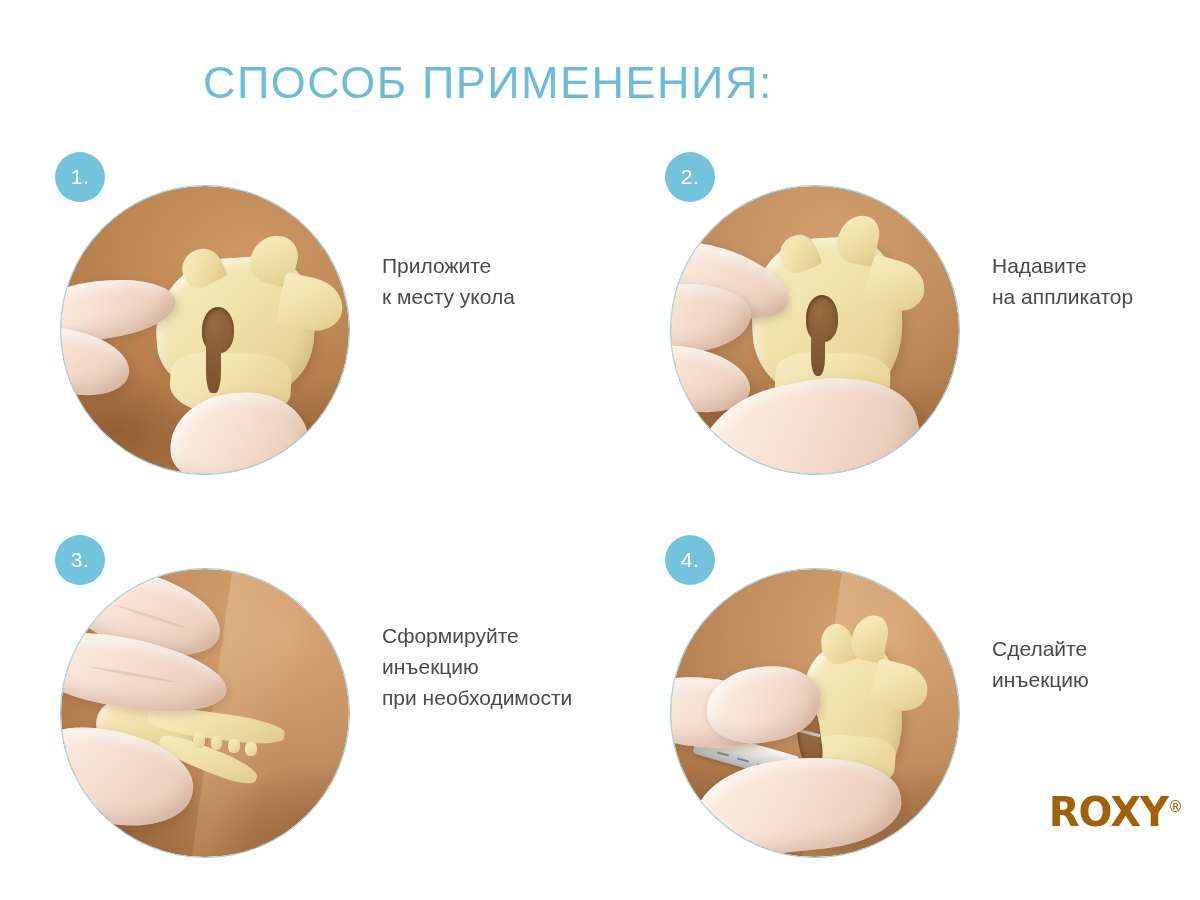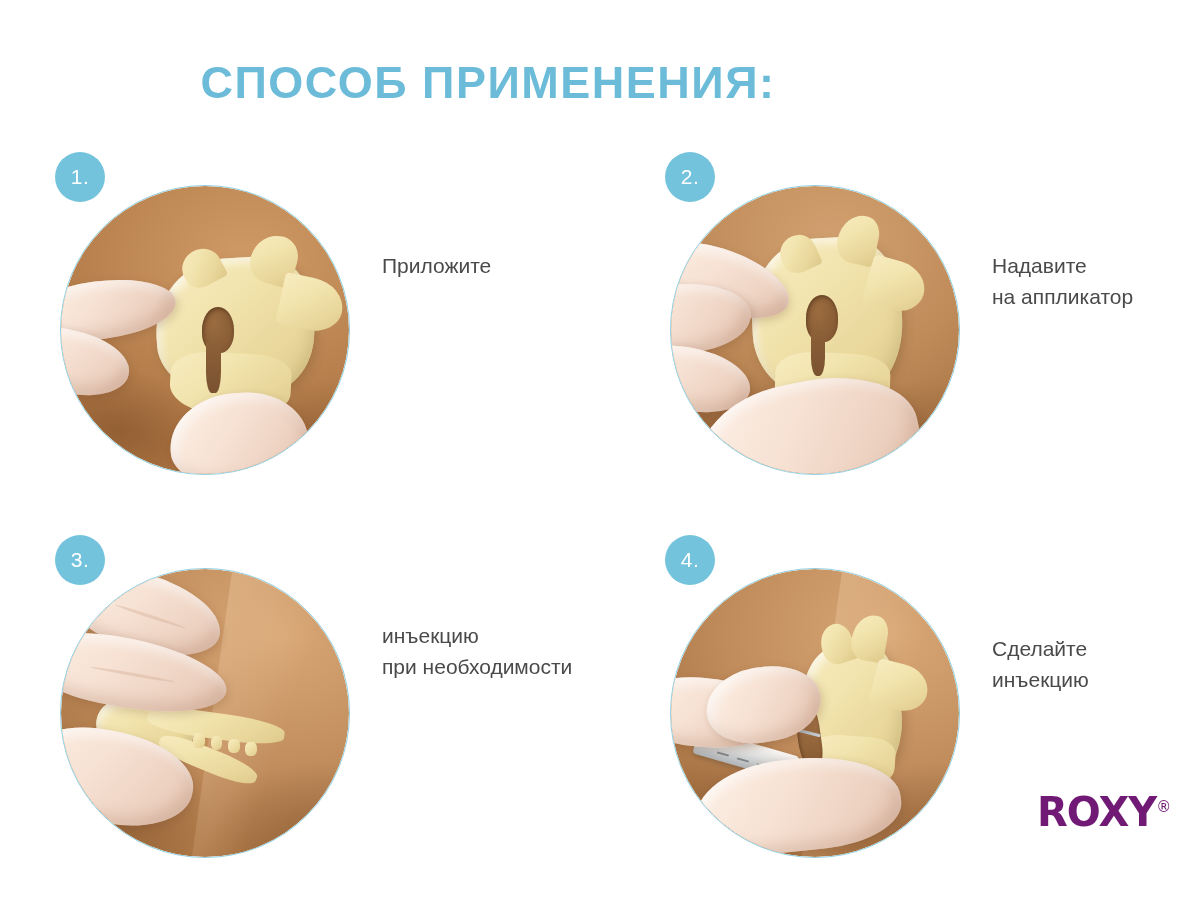--- a/index.html
+++ b/index.html
@@ -15,21 +15,21 @@
 
   
   .page-title {
     position: absolute;
     top: 57px;
     left: 0;
     width: 976px;
     text-align: center;
     font-size: 45px;
     letter-spacing: 1.5px;
-    font-weight: 700;
+    font-weight: 400;
     color: #6cbcd9;
     white-space: nowrap;
   }
 
   
   .steps {
     position: absolute;
     top: 0; left: 0;
     width: 1200px;
     height: 900px;
@@ -163,22 +163,22 @@
   }
   .caption.three-line { top: 92px; width: 240px; }
 
   
   .logo {
     position: absolute;
     right: 18px;
     bottom: 28px;
     width: 145px;
     height: 80px;
-    text-align: left;
-    color: #701a75;
+    text-align: right;
+    color: #a16207;
   }
   .logo-roxy {
     font-size: 40px;
     font-weight: bold;
     letter-spacing: -1px;
     line-height: 40px;
     position: relative;
     display: inline-block;
     font-family: "DejaVu Sans", sans-serif;
   }
@@ -240,20 +240,21 @@
                     border-radius:48% 54% 46% 44% / 50% 52% 48% 50%;
                     transform:rotate(11deg);"></div>
         <div class="finger" style="left:38%; top:72%; width:48%; height:32%;
                     border-radius:48% 46% 40% 44% / 58% 54% 42% 40%;
                     transform:rotate(-4deg);"></div>
       </div>
     </div>
 
     <div class="caption">
       <div>Приложите</div>
+      <div>к месту укола</div>
     </div>
   </div>
 
   <div class="step step-2">
 
     <div class="badge">2.</div>
 
     <div class="photo">
       <div class="photo-inner">
         <div class="skin tone-b"></div>
@@ -329,20 +330,21 @@
                     transform:rotate(10deg);"></div>
         <div class="finger" style="left:-16%; top:56%; width:62%; height:32%;
                     border-radius:48% 50% 44% 46% / 54% 50% 48% 48%;
                     transform:rotate(10deg);"></div>
         <div class="nail-line" style="left:18%; top:16%; width:26%; height:3px; transform:rotate(18deg);"></div>
         <div class="nail-line" style="left:10%; top:36%; width:30%; height:3px; transform:rotate(10deg);"></div>
       </div>
     </div>
 
     <div class="caption three-line">
+      <div>Сформируйте</div>
       <div>инъекцию</div>
       <div>при необходимости</div>
     </div>
   </div>
 
   <div class="step step-4">
 
     <div class="badge">4.</div>
 
     <div class="photo">

